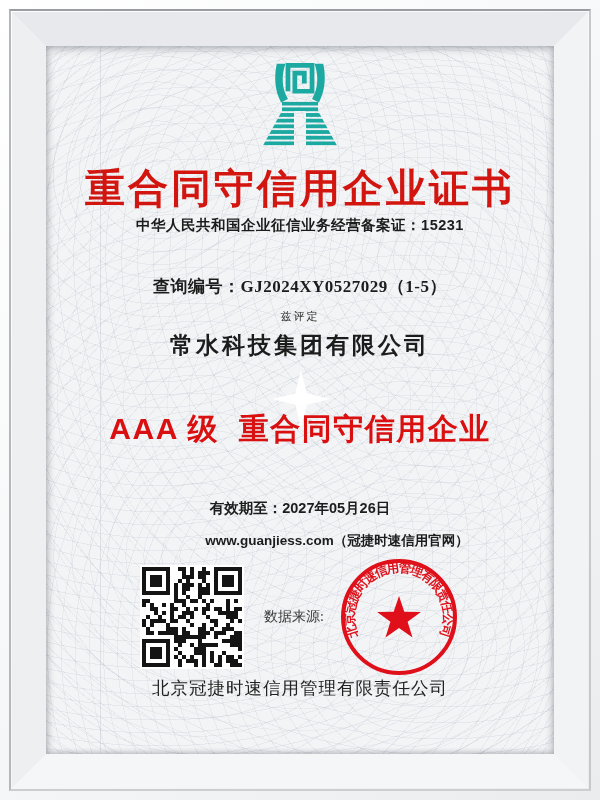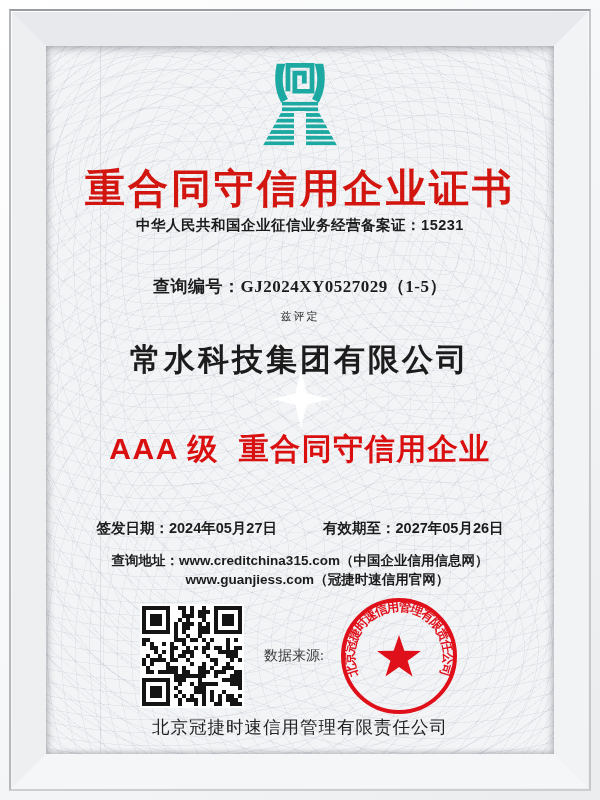--- a/index.html
+++ b/index.html
@@ -35,22 +35,22 @@
   .watermark-star{position:absolute;left:226px;top:324px;width:58px;height:58px;
     background:rgba(255,255,255,.95);
     clip-path:polygon(50% 0,60% 40%,100% 50%,60% 60%,50% 100%,40% 60%,0 50%,40% 40%);}
   
   .logo{margin-top:16px;width:96px;height:86px;}
   .title{margin-top:18px;font-size:40px;font-weight:bold;letter-spacing:3px;line-height:1.1;}
   .subtitle{margin-top:6px;font-size:14.5px;font-weight:bold;letter-spacing:.5px;}
   .query{margin-top:40px;font-family:"Liberation Serif",serif;font-weight:bold;
     font-size:17px;letter-spacing:.5px;}
   .hereby{margin-top:11px;font-family:"Liberation Serif",serif;font-size:11px;letter-spacing:2px;}
-  .company{margin-top:15px;font-family:"Liberation Serif",serif;font-weight:600;
-    font-size:31px;letter-spacing:3px;}
+  .company{margin-top:6px;font-family:"Liberation Serif",serif;font-weight:600;
+    font-size:23px;letter-spacing:3px;}
   .rating{margin-top:48px;font-size:30px;font-weight:bold;letter-spacing:1.5px;white-space:pre;}
   .dates{margin-top:49px;display:flex;gap:46px;font-size:14.5px;font-weight:bold;}
   .addr{margin-top:13px;display:inline-block;text-align:left;
     font-size:13.5px;font-weight:bold;line-height:19px;}
   .addr-line2{margin-left:74px;}
   .bottom-row{margin-top:14px;display:flex;align-items:center;gap:12px;}
   .qr-box{width:104px;height:104px;background:#ffffff;padding:2px;box-sizing:border-box;}
   .data-source{font-family:"Liberation Serif",serif;font-size:14px;color:#3a3a3a;
     margin:0 2px 0 8px;}
   .seal{width:122px;height:122px;margin:-8px 0;}
@@ -91,26 +91,24 @@
 
   <div class="query dark"><span>查询编号：</span><span>GJ2024XY0527029（1-5）</span></div>
 
   <div class="hereby dark">兹评定</div>
 
   <div class="company dark">常水科技集团有限公司</div>
 
   <div class="rating" style="color:#D90F10">AAA 级  重合同守信用企业</div>
 
   <div class="dates dark">
-    <span>签发日期：2024年05月27日</span>
     <span>有效期至：2027年05月26日</span>
   </div>
 
   <div class="addr dark">
-    <div><span>查询地址：</span><span>www.creditchina315.com（中国企业信用信息网）</span></div>
     <div class="addr-line2">www.guanjiess.com（冠捷时速信用官网）</div>
   </div>
 
   <div class="bottom-row">
     <div class="qr-box">
       <svg id="qr" width="100" height="100" viewBox="0 0 100 100">
           <rect width="100" height="100" fill="#fff"></rect>
           <rect x="36" y="0" width="4" height="4" fill="#141414"></rect>
           <rect x="40" y="0" width="4" height="4" fill="#141414"></rect>
           <rect x="48" y="0" width="4" height="4" fill="#141414"></rect>

